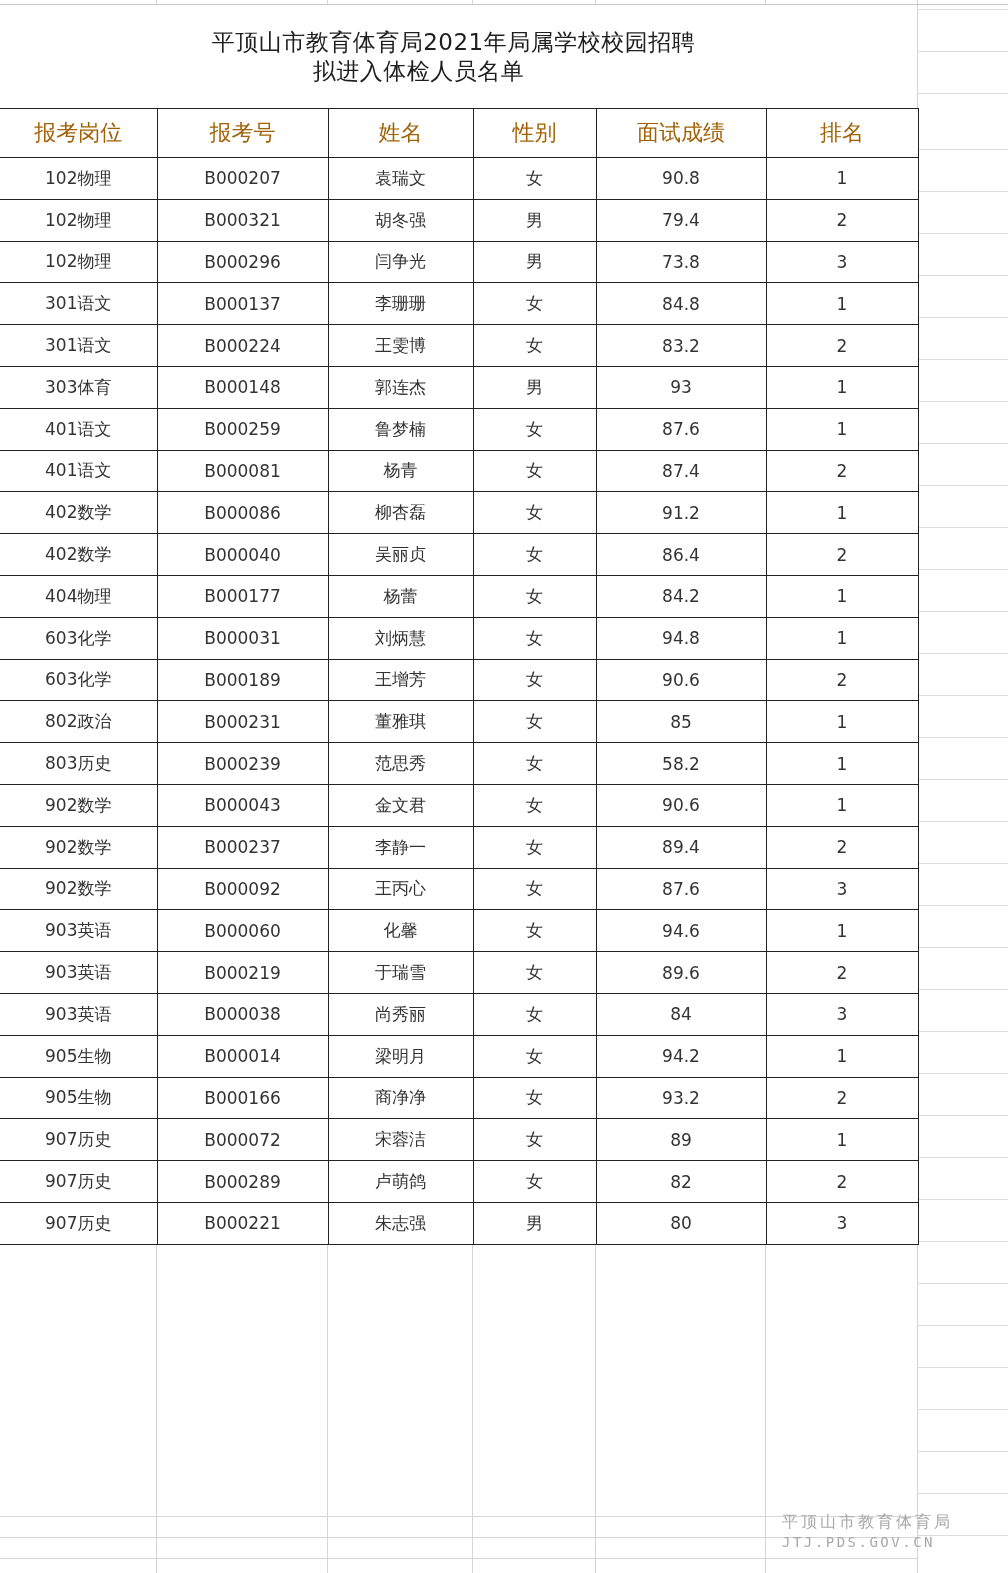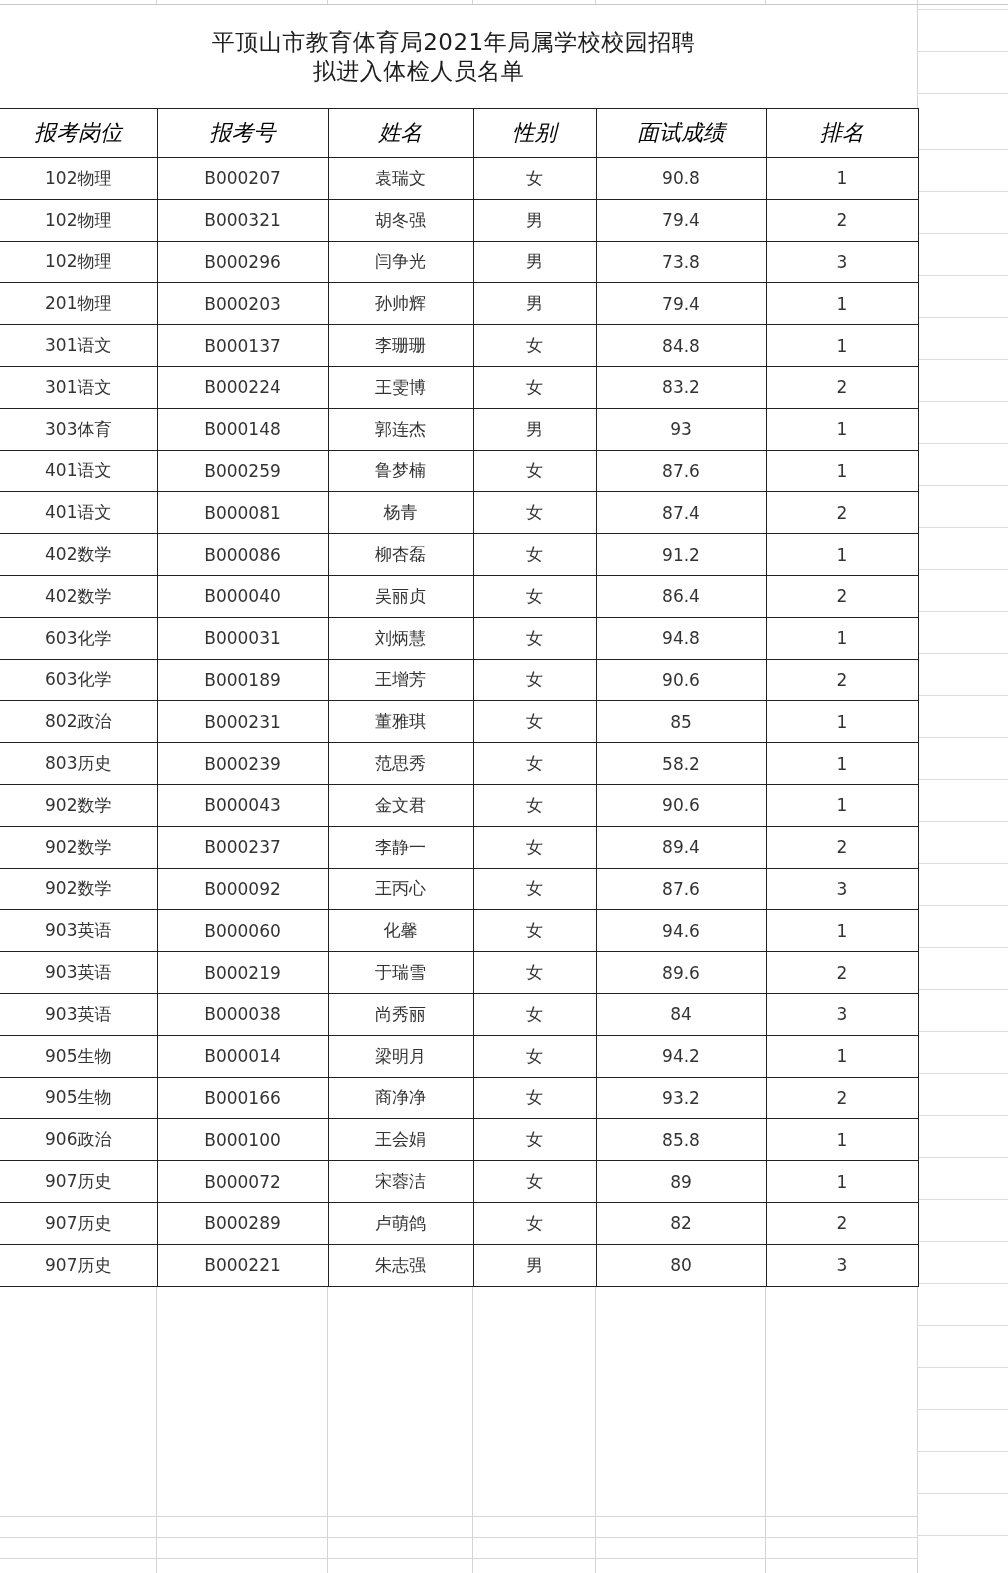--- a/index.html
+++ b/index.html
@@ -49,21 +49,21 @@
   table.data col.c3 { width:145px; }
   table.data col.c4 { width:123px; }
   table.data col.c5 { width:170px; }
   table.data col.c6 { width:152px; }
   table.data th, table.data td {
     border:1.5px solid #222; text-align:center; padding:0;
     white-space:nowrap; overflow:hidden;
   }
   table.data th:first-child, table.data td:first-child { border-left:none; }
   table.data th {
-    height:48px; font-size:22px; font-weight:normal; color:#000000;font-style:italic;
+    height:48px; font-size:22px; font-weight:normal; color:#a16207;
   }
   table.data td {
     height:40.8px; font-size:17px; color:#333;
   }
   .below-grid {
     position:absolute; left:0; top:1496px; width:918px; height:77px;
     background-image: repeating-linear-gradient(to bottom, transparent 0, transparent 20px, #d6d6d6 20px, #d6d6d6 21px);
   }
   .watermark {
     position:absolute; left:782px; top:1512px; width:200px;
@@ -123,28 +123,20 @@
         </tr>
         <tr>
           <td>102物理</td>
           <td>B000296</td>
           <td>闫争光</td>
           <td>男</td>
           <td>73.8</td>
           <td>3</td>
         </tr>
         <tr>
-          <td>201物理</td>
-          <td>B000203</td>
-          <td>孙帅辉</td>
-          <td>男</td>
-          <td>79.4</td>
-          <td>1</td>
-        </tr>
-        <tr>
           <td>301语文</td>
           <td>B000137</td>
           <td>李珊珊</td>
           <td>女</td>
           <td>84.8</td>
           <td>1</td>
         </tr>
         <tr>
           <td>301语文</td>
           <td>B000224</td>
@@ -187,20 +179,28 @@
         </tr>
         <tr>
           <td>402数学</td>
           <td>B000040</td>
           <td>吴丽贞</td>
           <td>女</td>
           <td>86.4</td>
           <td>2</td>
         </tr>
         <tr>
+          <td>404物理</td>
+          <td>B000177</td>
+          <td>杨蕾</td>
+          <td>女</td>
+          <td>84.2</td>
+          <td>1</td>
+        </tr>
+        <tr>
           <td>603化学</td>
           <td>B000031</td>
           <td>刘炳慧</td>
           <td>女</td>
           <td>94.8</td>
           <td>1</td>
         </tr>
         <tr>
           <td>603化学</td>
           <td>B000189</td>
@@ -281,28 +281,20 @@
           <td>94.2</td>
           <td>1</td>
         </tr>
         <tr>
           <td>905生物</td>
           <td>B000166</td>
           <td>商净净</td>
           <td>女</td>
           <td>93.2</td>
           <td>2</td>
-        </tr>
-        <tr>
-          <td>906政治</td>
-          <td>B000100</td>
-          <td>王会娟</td>
-          <td>女</td>
-          <td>85.8</td>
-          <td>1</td>
         </tr>
         <tr>
           <td>907历史</td>
           <td>B000072</td>
           <td>宋蓉洁</td>
           <td>女</td>
           <td>89</td>
           <td>1</td>
         </tr>
         <tr>
@@ -319,13 +311,17 @@
           <td>朱志强</td>
           <td>男</td>
           <td>80</td>
           <td>3</td>
         </tr>
       </tbody>
   </table>
 
   <div class="below-grid"></div>
 
+  <div class="watermark">
+    <div class="wm1">平顶山市教育体育局</div>
+    <div class="wm2">JTJ.PDS.GOV.CN</div>
+  </div>
 </div>
 
 </body></html>

